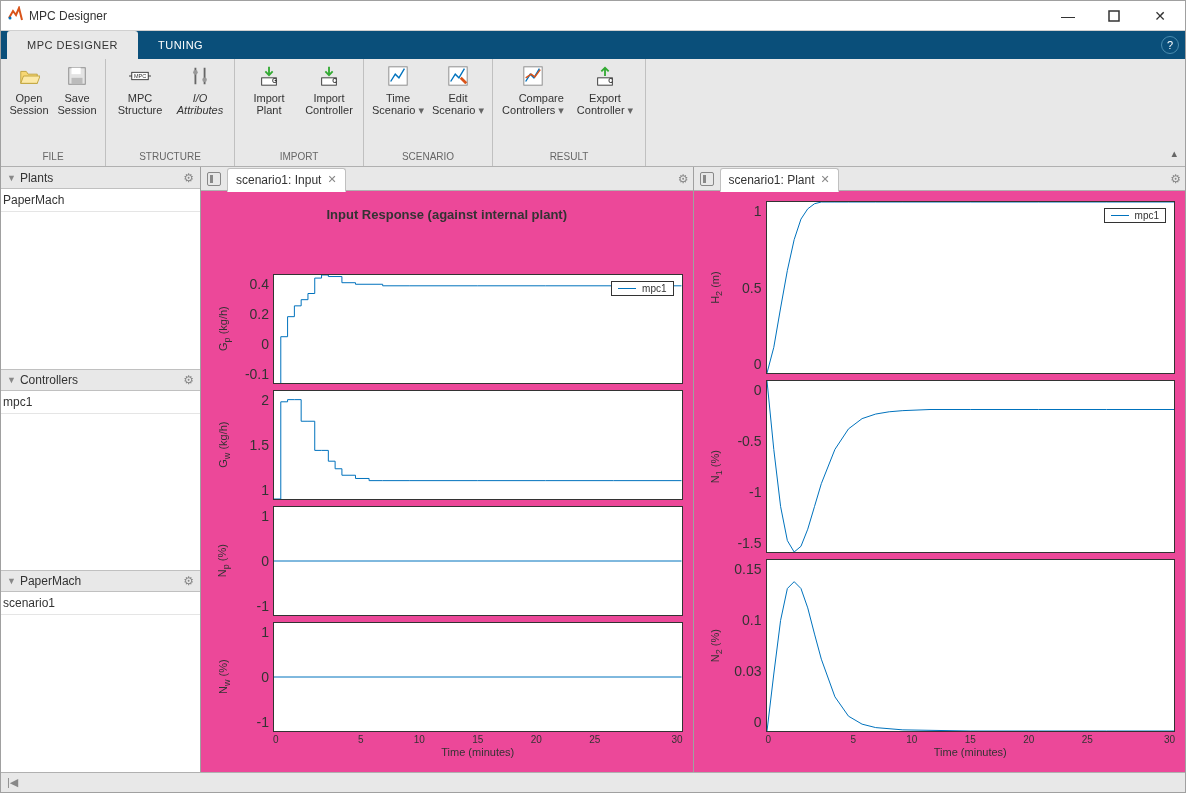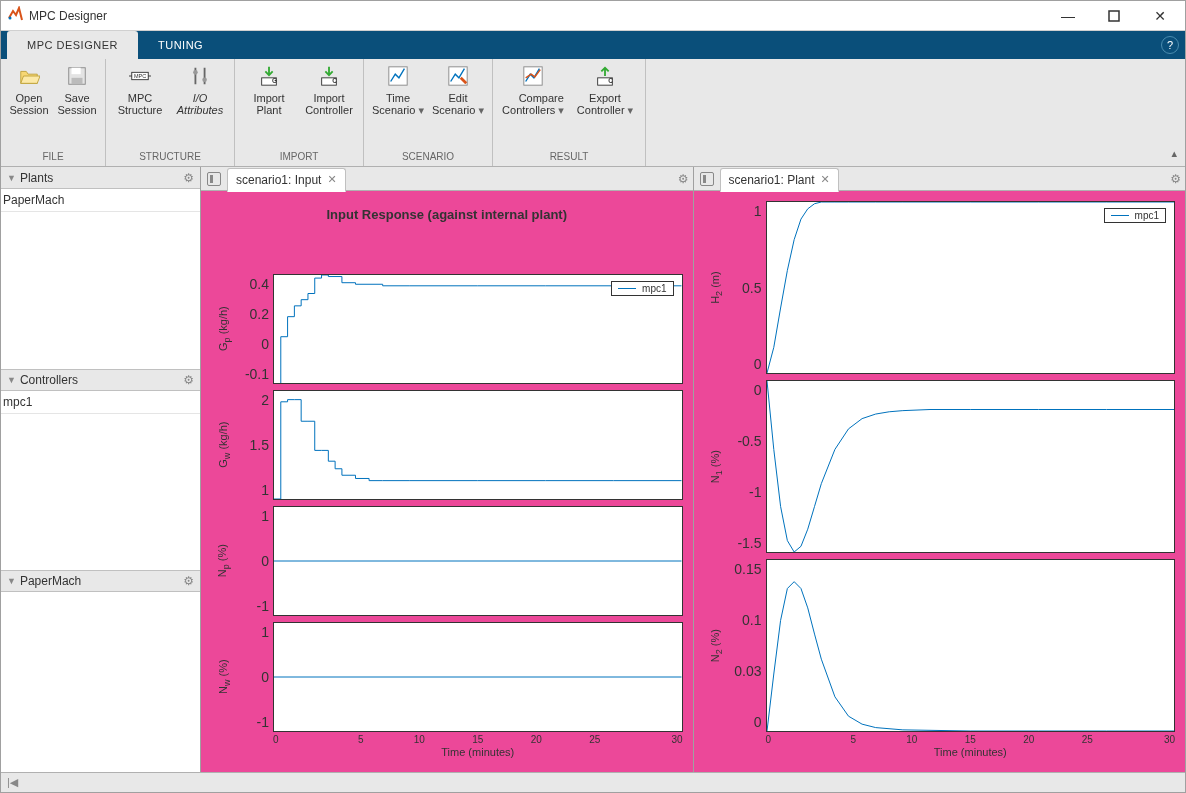--- a/index.html
+++ b/index.html
@@ -474,20 +474,23 @@
         <div class="listitem">mpc1</div>
       </div>
     </div>
     <div class="panel" style="flex:1;">
       <div class="panelhdr">
         <span class="tri">▼</span>
         <span>PaperMach</span>
         <span class="spacer"></span>
         <span class="gear">⚙</span>
       </div>
+      <div class="panelbody">
+        <div class="listitem">scenario1</div>
+      </div>
     </div>
   </div>
 
   <div class="plots">
     <div class="plotpane">
       <div class="docktab">
         <div class="padicon"></div>
         <div class="tabitem">
           <span>scenario1: Input</span>
           <span class="x">✕</span>

